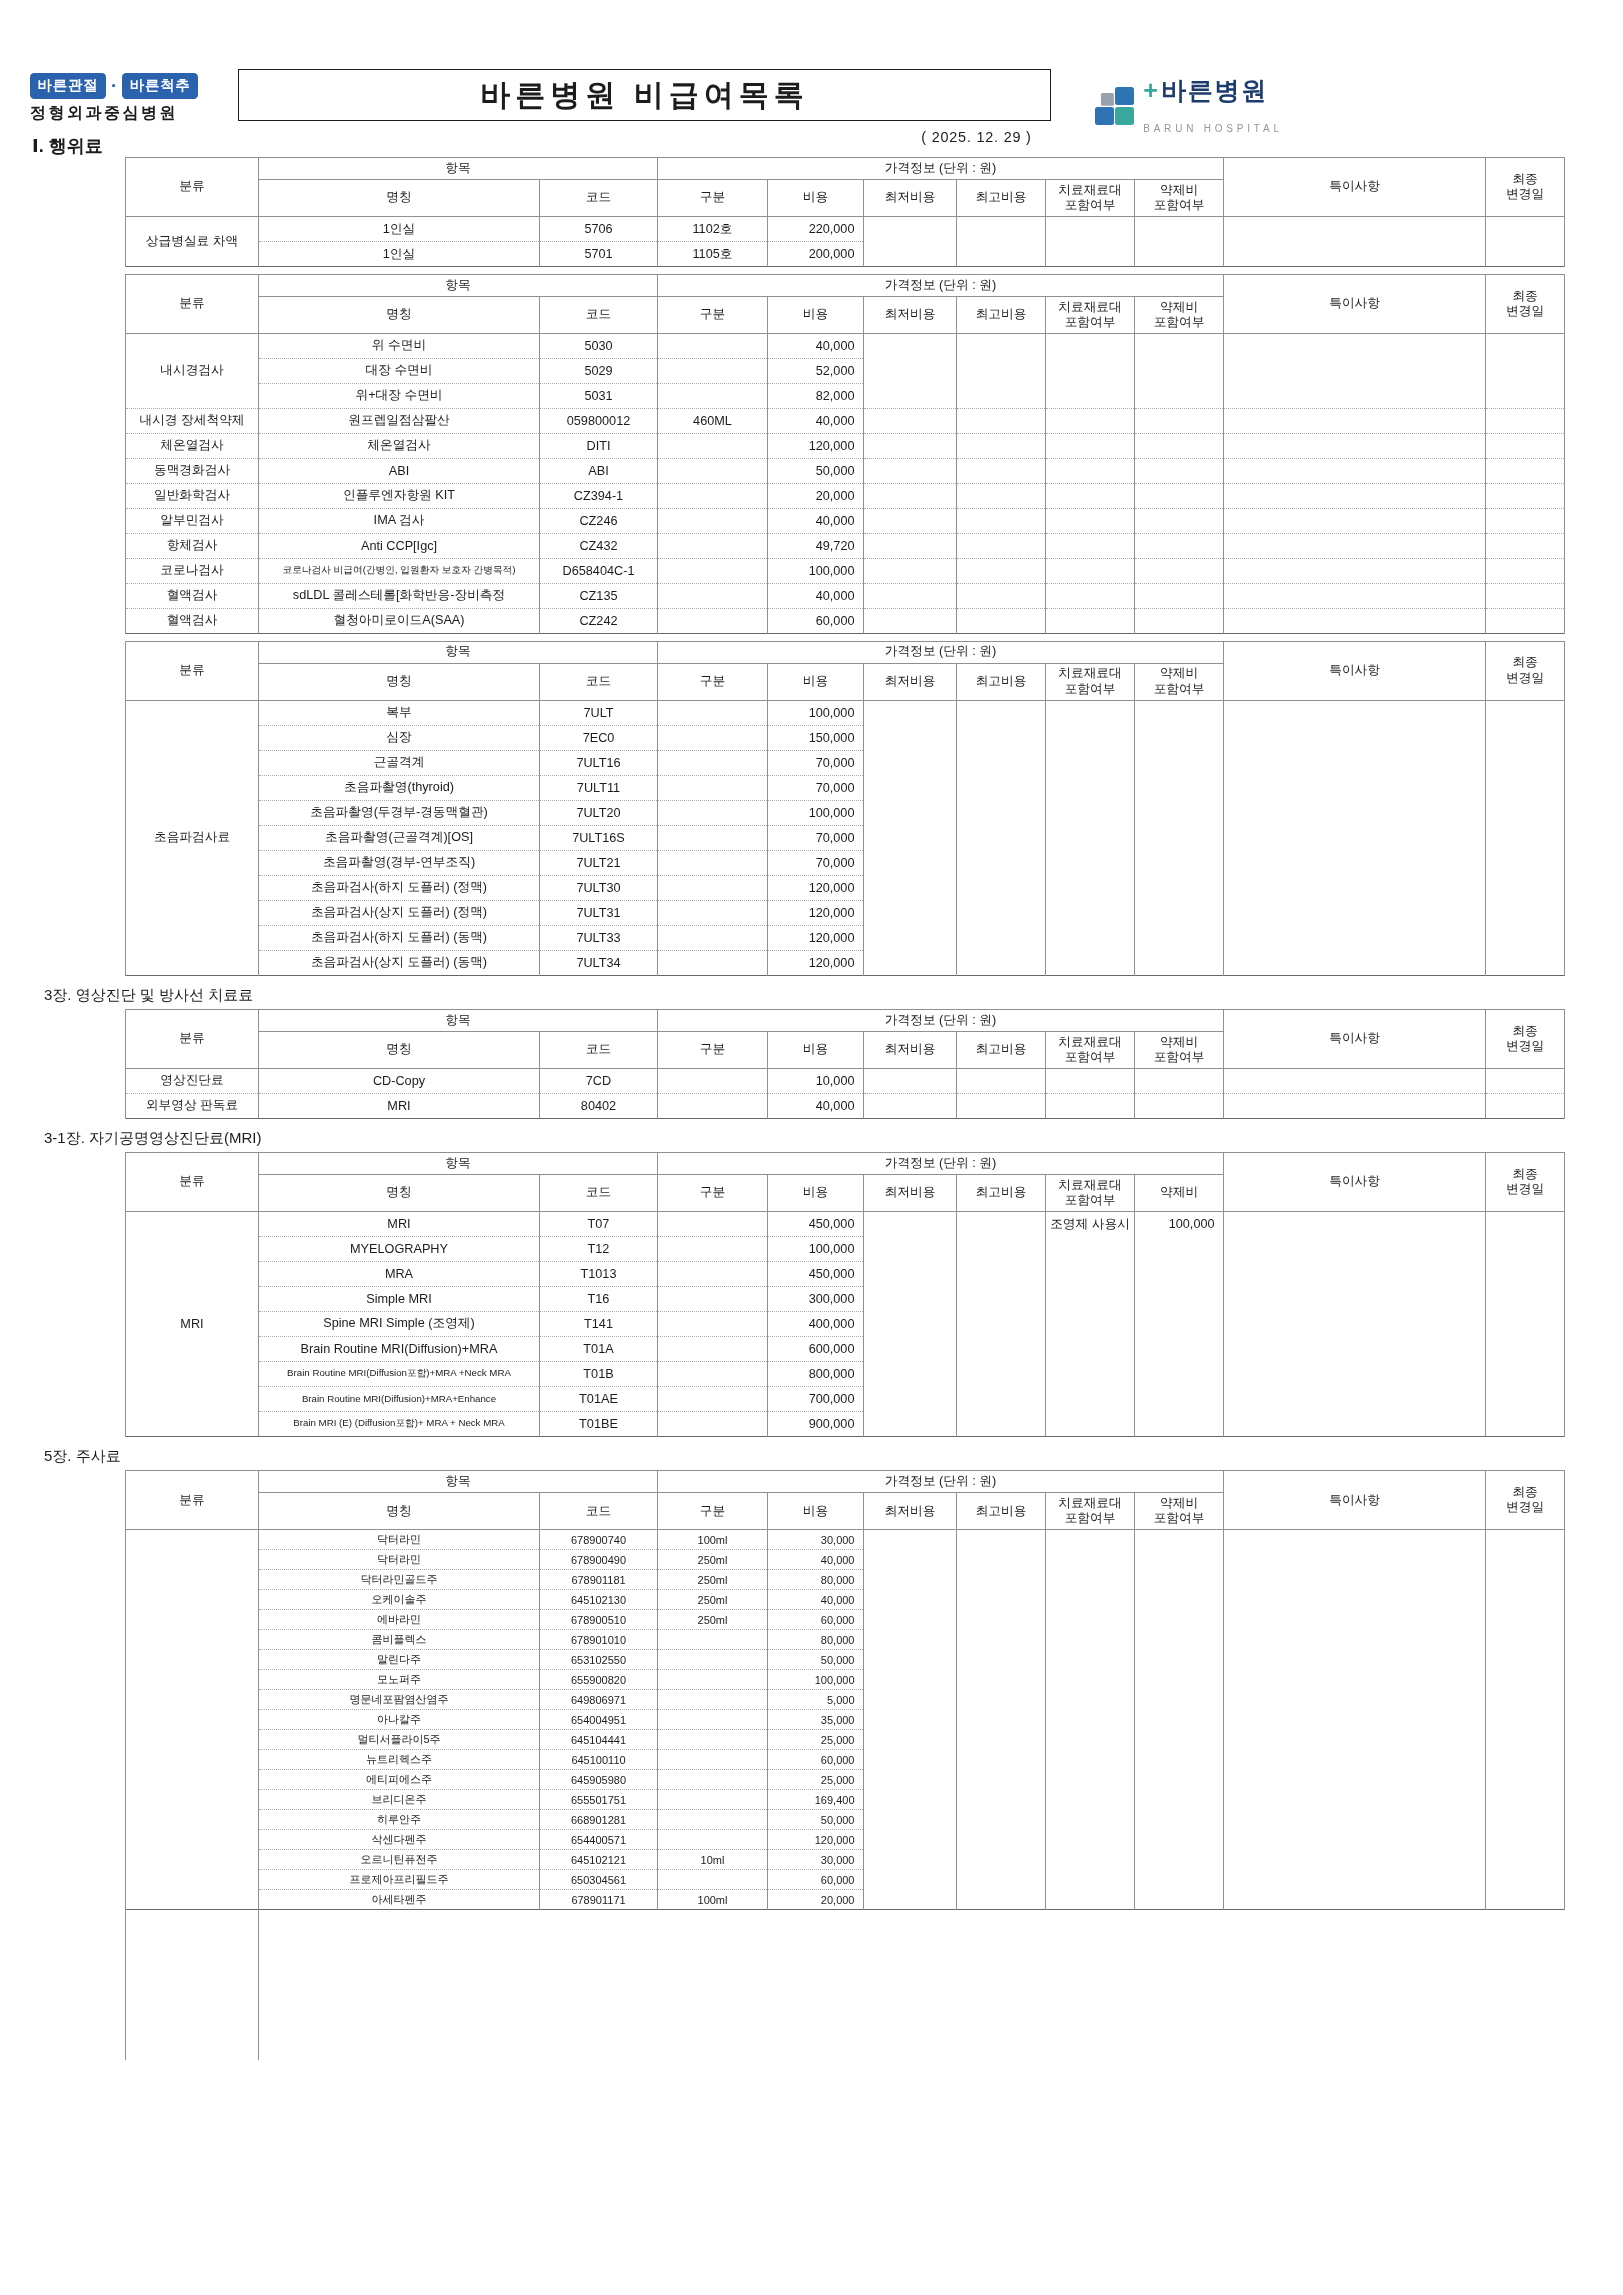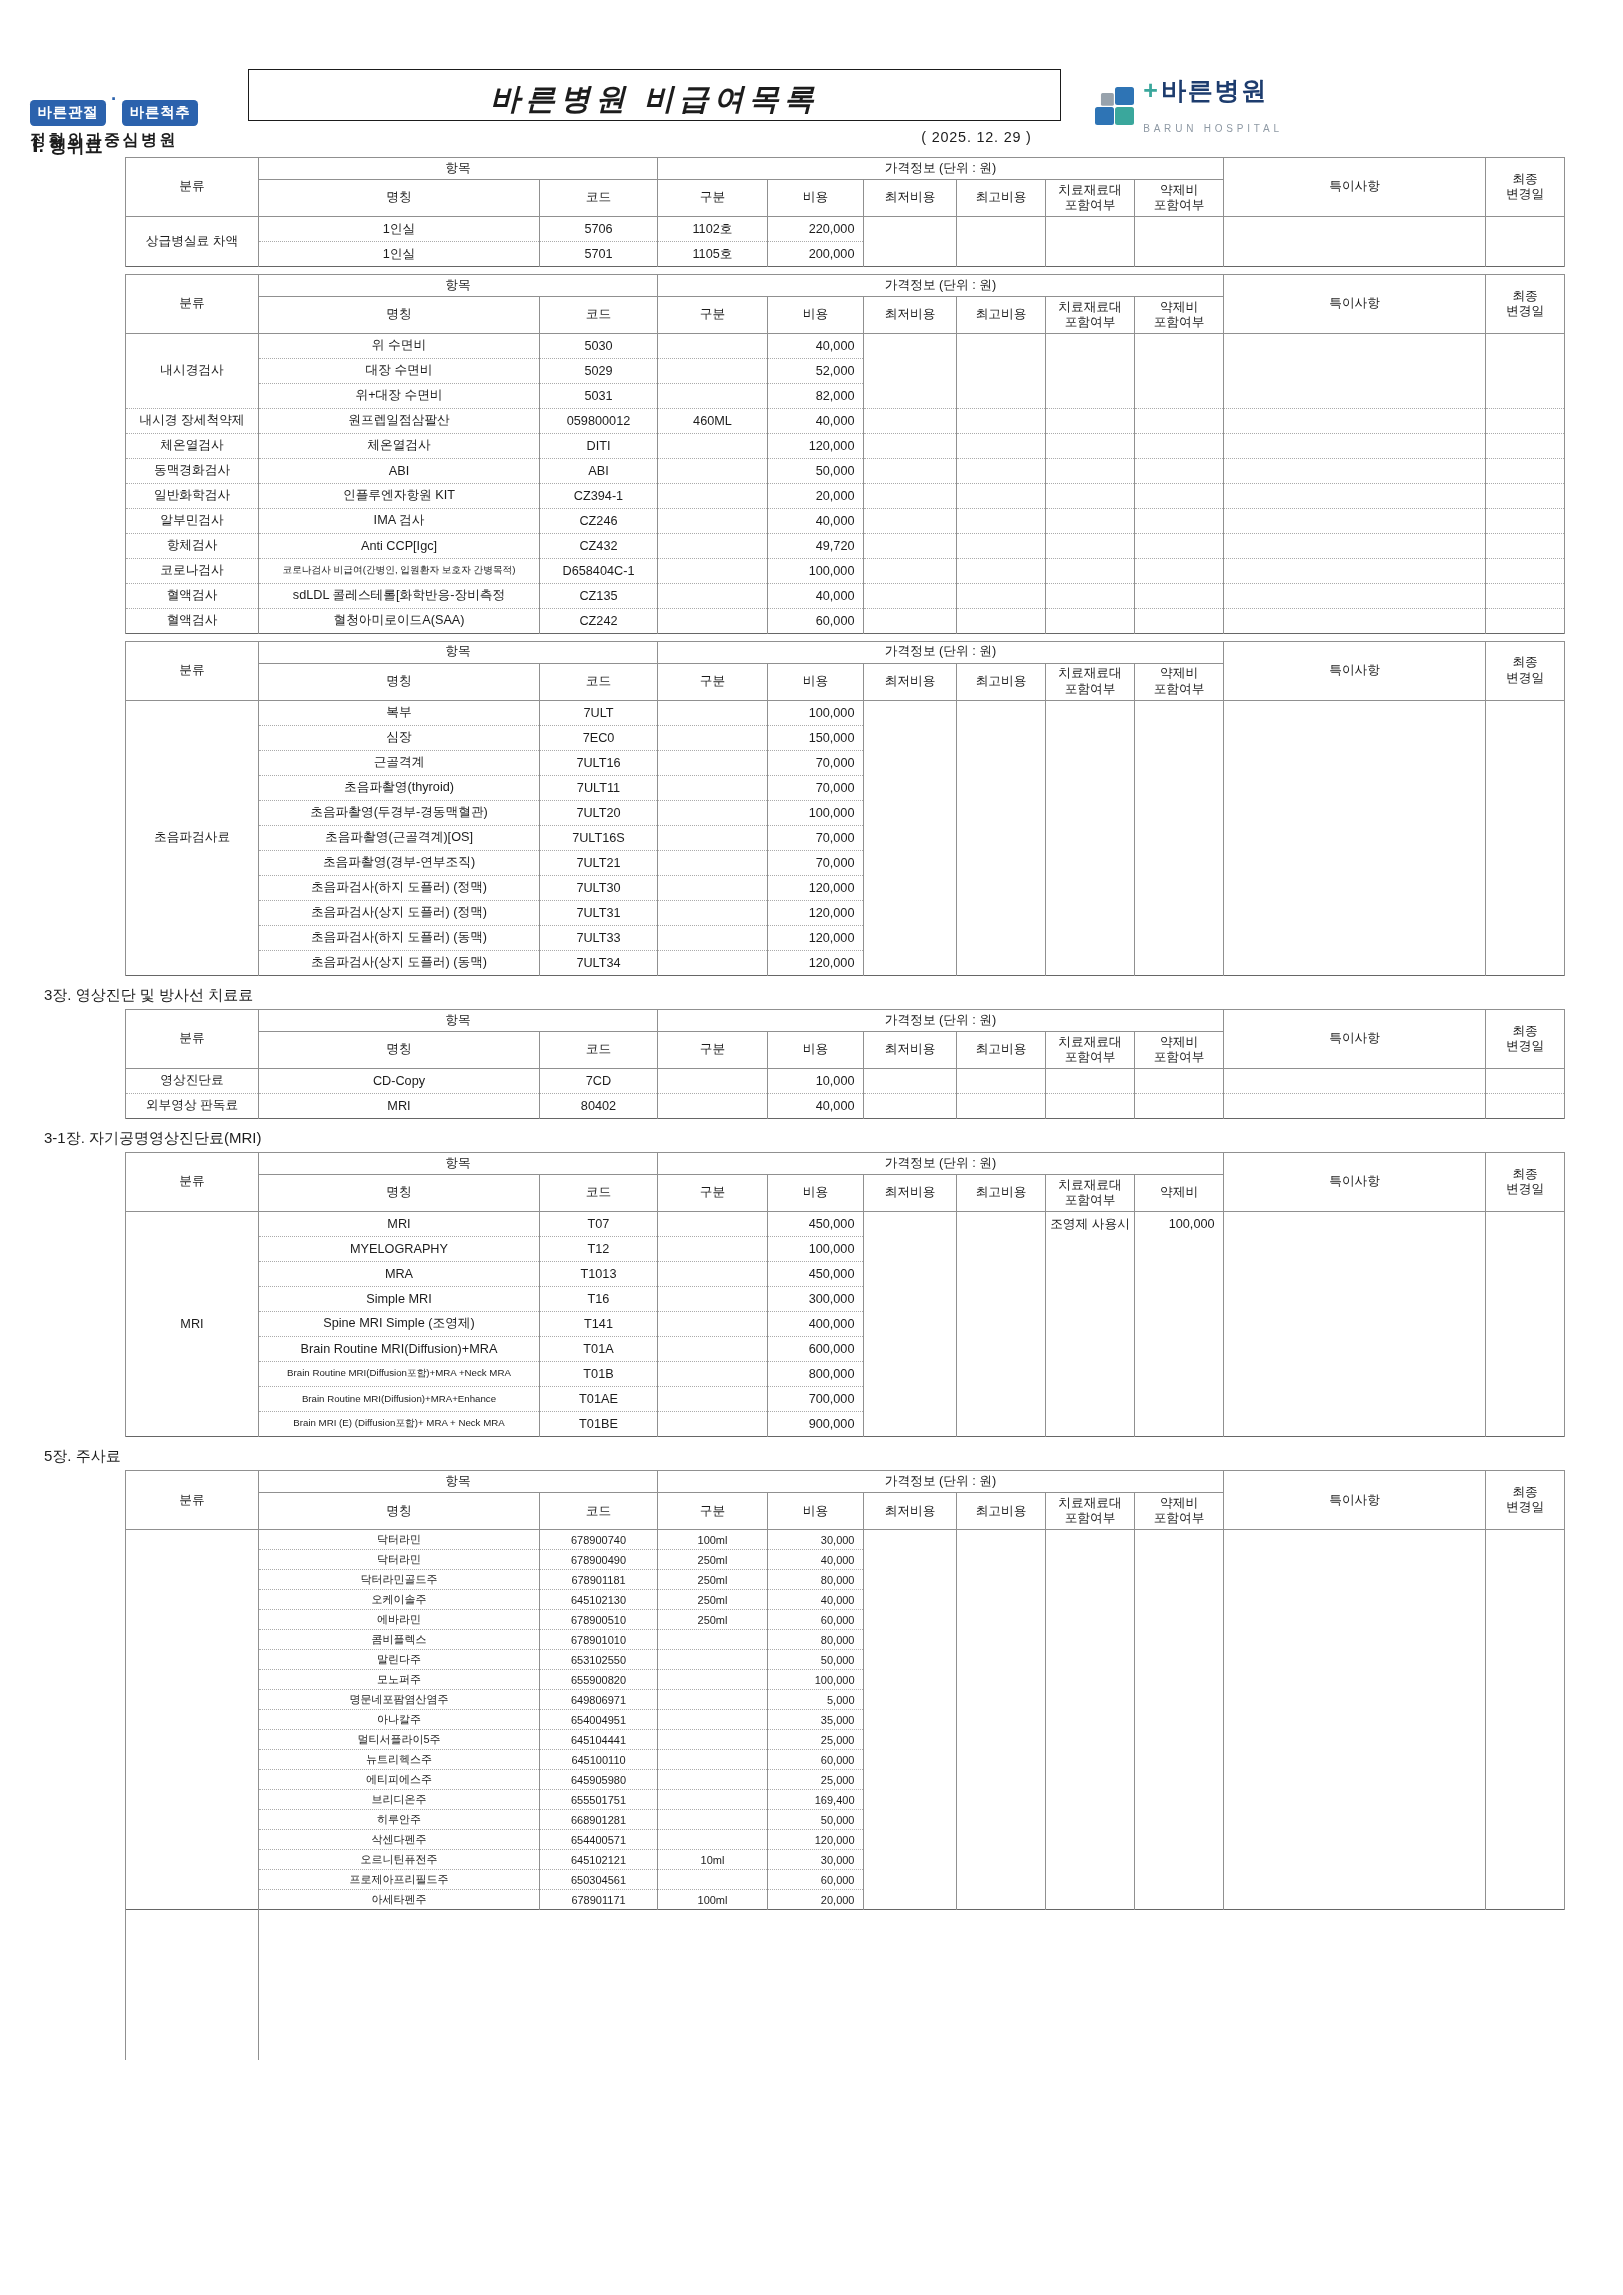--- a/index.html
+++ b/index.html
@@ -9,30 +9,30 @@
     font-family: "Liberation Sans", "DejaVu Sans", sans-serif;
     color: var(--text, #1c1c1c); overflow: hidden;
   }
 
   
   .doc-header { position: relative; height: 157px; }
   .logo-left { position: absolute; left: 30px; top: 73px; }
   .badges { display: flex; align-items: center; gap: 5px; }
   .badge {
     background: var(--badge_blue, #2b62ad); color: #fff; font-size: 14.4px; font-weight: bold;
-    padding: 3.4px 7.6px; border-radius: 4.2px; letter-spacing: 0.8px; margin-top: 27px;
+    padding: 3.4px 7.6px; border-radius: 4.2px; letter-spacing: 0.8px;
   }
   .badge-dot { color: var(--badge_blue, #2b62ad); font-weight: bold; font-size: 18.6px; line-height: 1; }
   .logo-sub { margin-top: 4.2px; font-size: 16px; font-weight: bold; letter-spacing: 2.5px; }
   .main-heading { position: absolute; left: 32px; top: 134px; font-size: 18px; font-weight: bold; }
 
   .title-box {
-    position: absolute; left: 248px; top: 69px; width: 813px; height: 52px;
-    border: 1.7px solid #1b1b1b; display: flex; align-items: flex-end; justify-content: center;
-    font-size: 30px; font-weight: bold; letter-spacing: 5px; font-style: italic;
+    position: absolute; left: 238px; top: 69px; width: 813px; height: 52px;
+    border: 1.7px solid #1b1b1b; display: flex; align-items: center; justify-content: center;
+    font-size: 30px; font-weight: bold; letter-spacing: 5px;
   }
   .doc-date { position: absolute; left: 871px; top: 129px; width: 211px; text-align: center;
     font-size: 14.4px; font-weight: normal; letter-spacing: 0.8px; }
 
   .logo-right { position: absolute; left: 1095px; top: 78px; display: flex; align-items: center; gap: 9.3px; }
   .mark { display: grid; grid-template-columns: 18.6px 18.6px; grid-template-rows: 18.6px 18.6px; gap: 1.7px; }
   .sq { border-radius: 2.5px; display: block; }
   .sq1 { transform: scale(.68); transform-origin: bottom right; }
   .logo-name { font-size: 25px; font-weight: bold; color: var(--logo_navy, #1d3c6e); letter-spacing: 1.7px; line-height: 1; }
   .logo-plus { color: var(--logo_teal, #3aa79c); margin-right: 1.7px; }

